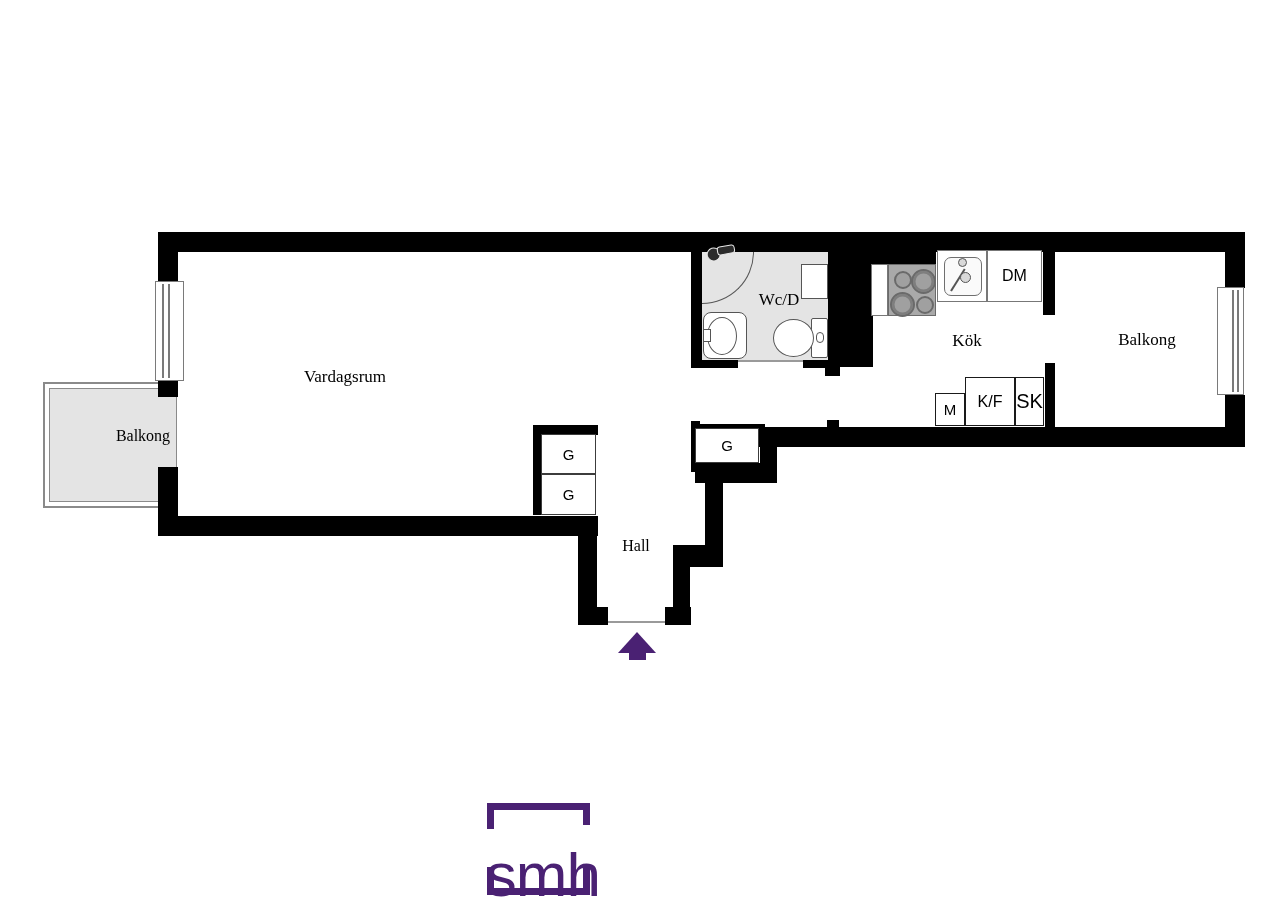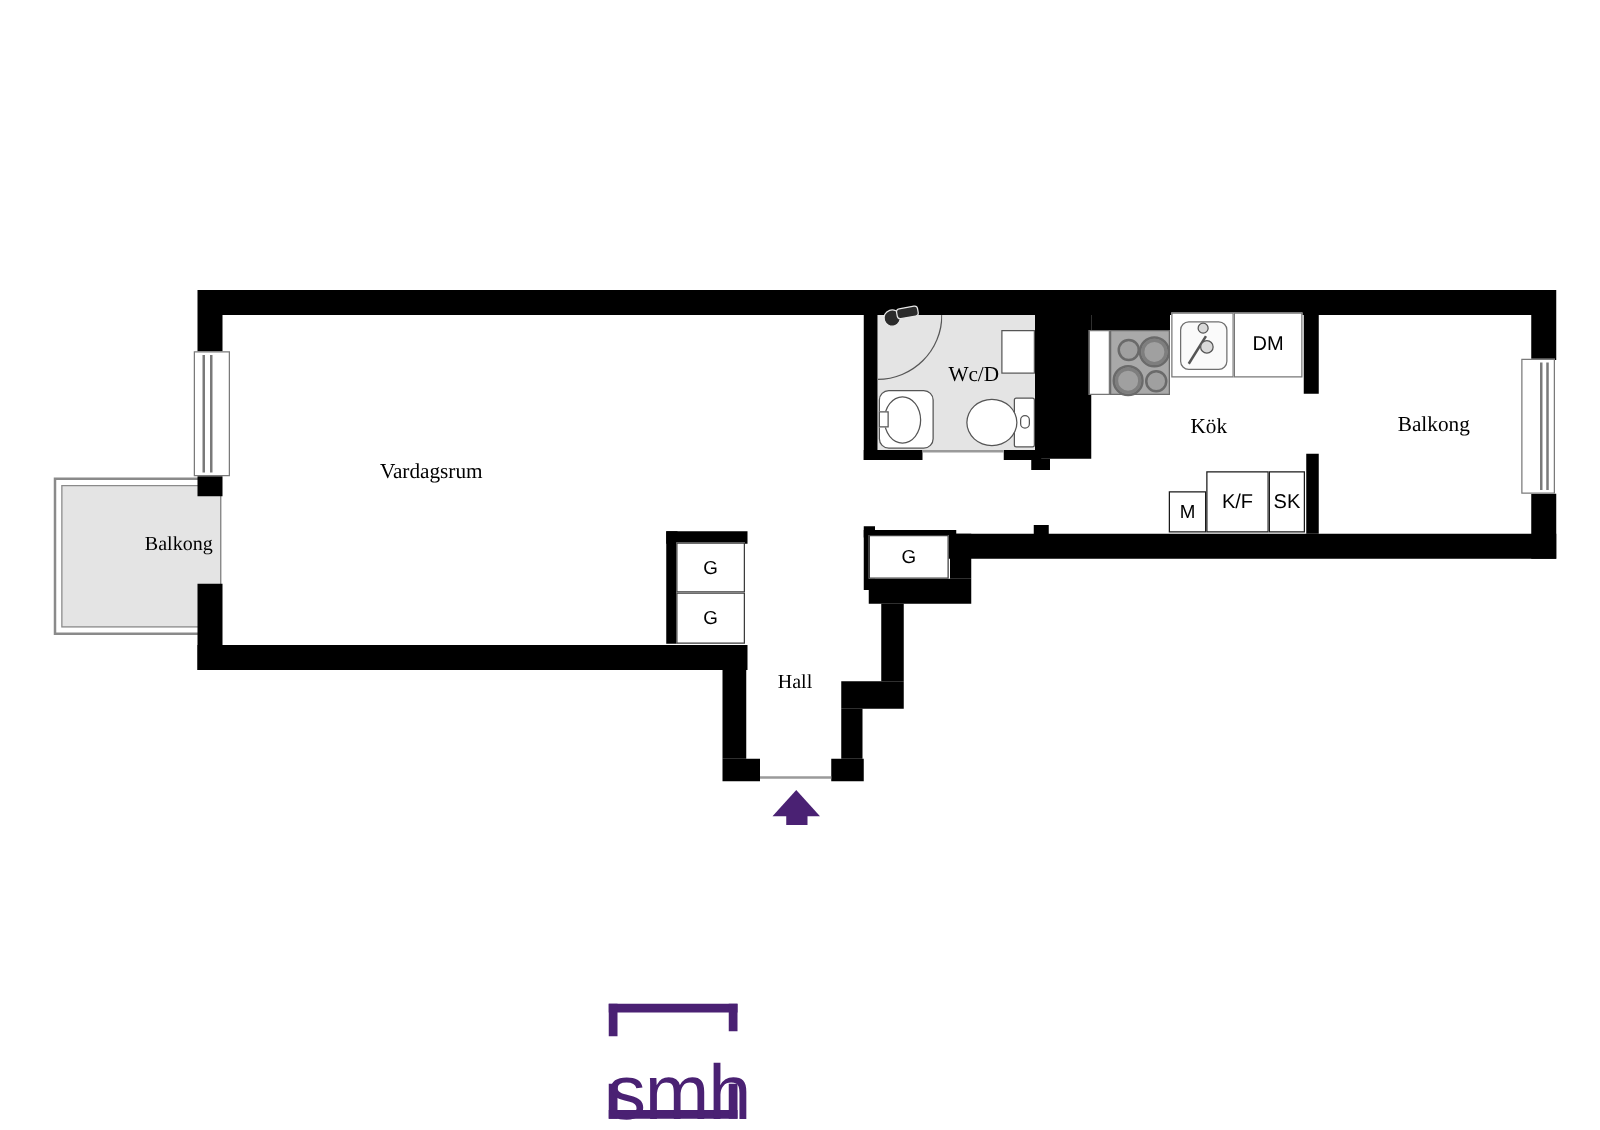--- a/index.html
+++ b/index.html
@@ -109,21 +109,21 @@
   <div class="box" style="left:987px;top:250px;width:55px;height:52px;border-color:var(--line);font-size:16px;">
       <span>DM</span>
     </div>
 
   <div class="box cab" style="left:935px;top:393px;width:30px;height:33px;">
       <span>M</span>
     </div>
   <div class="box cab" style="left:965px;top:377px;width:50px;height:49px;font-size:16px;">
       <span>K/F</span>
     </div>
-  <div class="box cab" style="left:1015px;top:377px;width:29px;height:49px;font-size:16px;">
+  <div class="box cab" style="left:1015px;top:377px;width:29px;height:49px;font-size:20px;">
       <span>SK</span>
     </div>
 
   <div class="box" style="left:541px;top:434px;width:55px;height:40px;">
       <span>G</span>
     </div>
   <div class="box" style="left:541px;top:474px;width:55px;height:41px;">
       <span>G</span>
     </div>
   <div class="box" style="left:695px;top:428px;width:64px;height:35px;">

